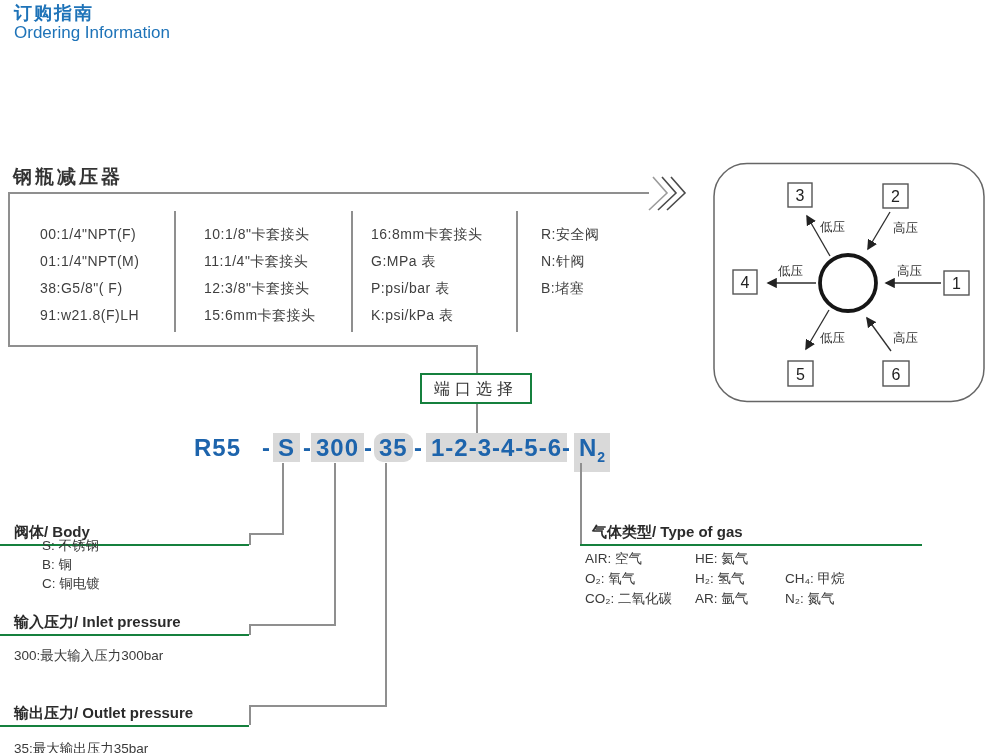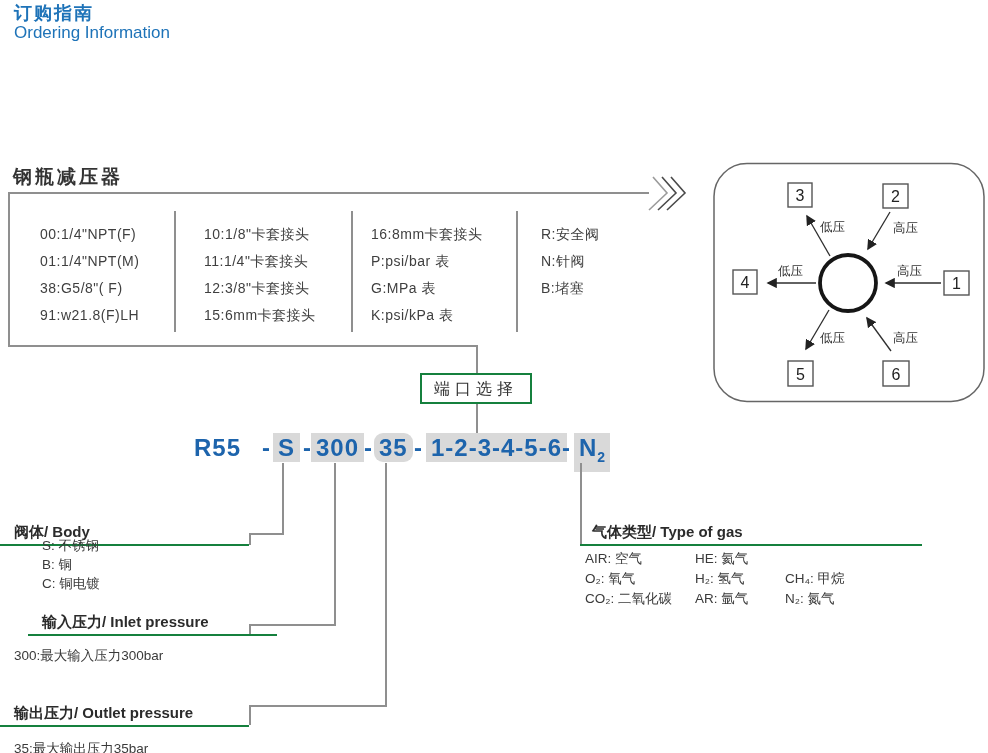--- a/index.html
+++ b/index.html
@@ -71,22 +71,22 @@
     <div>91:w21.8(F)LH</div>
   </div>
   <div class="opt-col" style="left:204px;">
     <div>10:1/8"卡套接头</div>
     <div>11:1/4"卡套接头</div>
     <div>12:3/8"卡套接头</div>
     <div>15:6mm卡套接头</div>
   </div>
   <div class="opt-col" style="left:371px;">
     <div>16:8mm卡套接头</div>
+    <div>G:MPa 表</div>
     <div>P:psi/bar 表</div>
-    <div>G:MPa 表</div>
     <div>K:psi/kPa 表</div>
   </div>
   <div class="opt-col" style="left:541px;">
     <div>R:安全阀</div>
     <div>N:针阀</div>
     <div>B:堵塞</div>
   </div>
 
   <div class="line" style="left:476px; top:347px; width:2px; height:27px;"></div>
   <div class="abs ps-box">
@@ -120,21 +120,21 @@
 
   <div class="line" style="left:580px; top:463px; width:2px; height:81px;"></div>
 
   <div class="section-h" style="top:523px;">阀体/ Body</div>
   <div class="opt-list" style="top:536px;margin-left:28px;">
     <div>S: 不锈钢</div>
     <div>B: 铜</div>
     <div>C: 铜电镀</div>
   </div>
 
-  <div class="section-h" style="top:613px;margin-left:28px;">输入压力/ Inlet pressure</div>
+  <div class="section-h" style="top:613px;">输入压力/ Inlet pressure</div>
   <div class="opt-list wide" style="top:645px;">
     <div>300:最大输入压力300bar</div>
   </div>
 
   <div class="section-h" style="top:704px;">输出压力/ Outlet pressure</div>
   <div class="opt-list wide" style="top:738px;">
     <div>35:最大输出压力35bar</div>
   </div>
 
   <div class="section-h gas" style="top:523px;">气体类型/ Type of gas</div>

